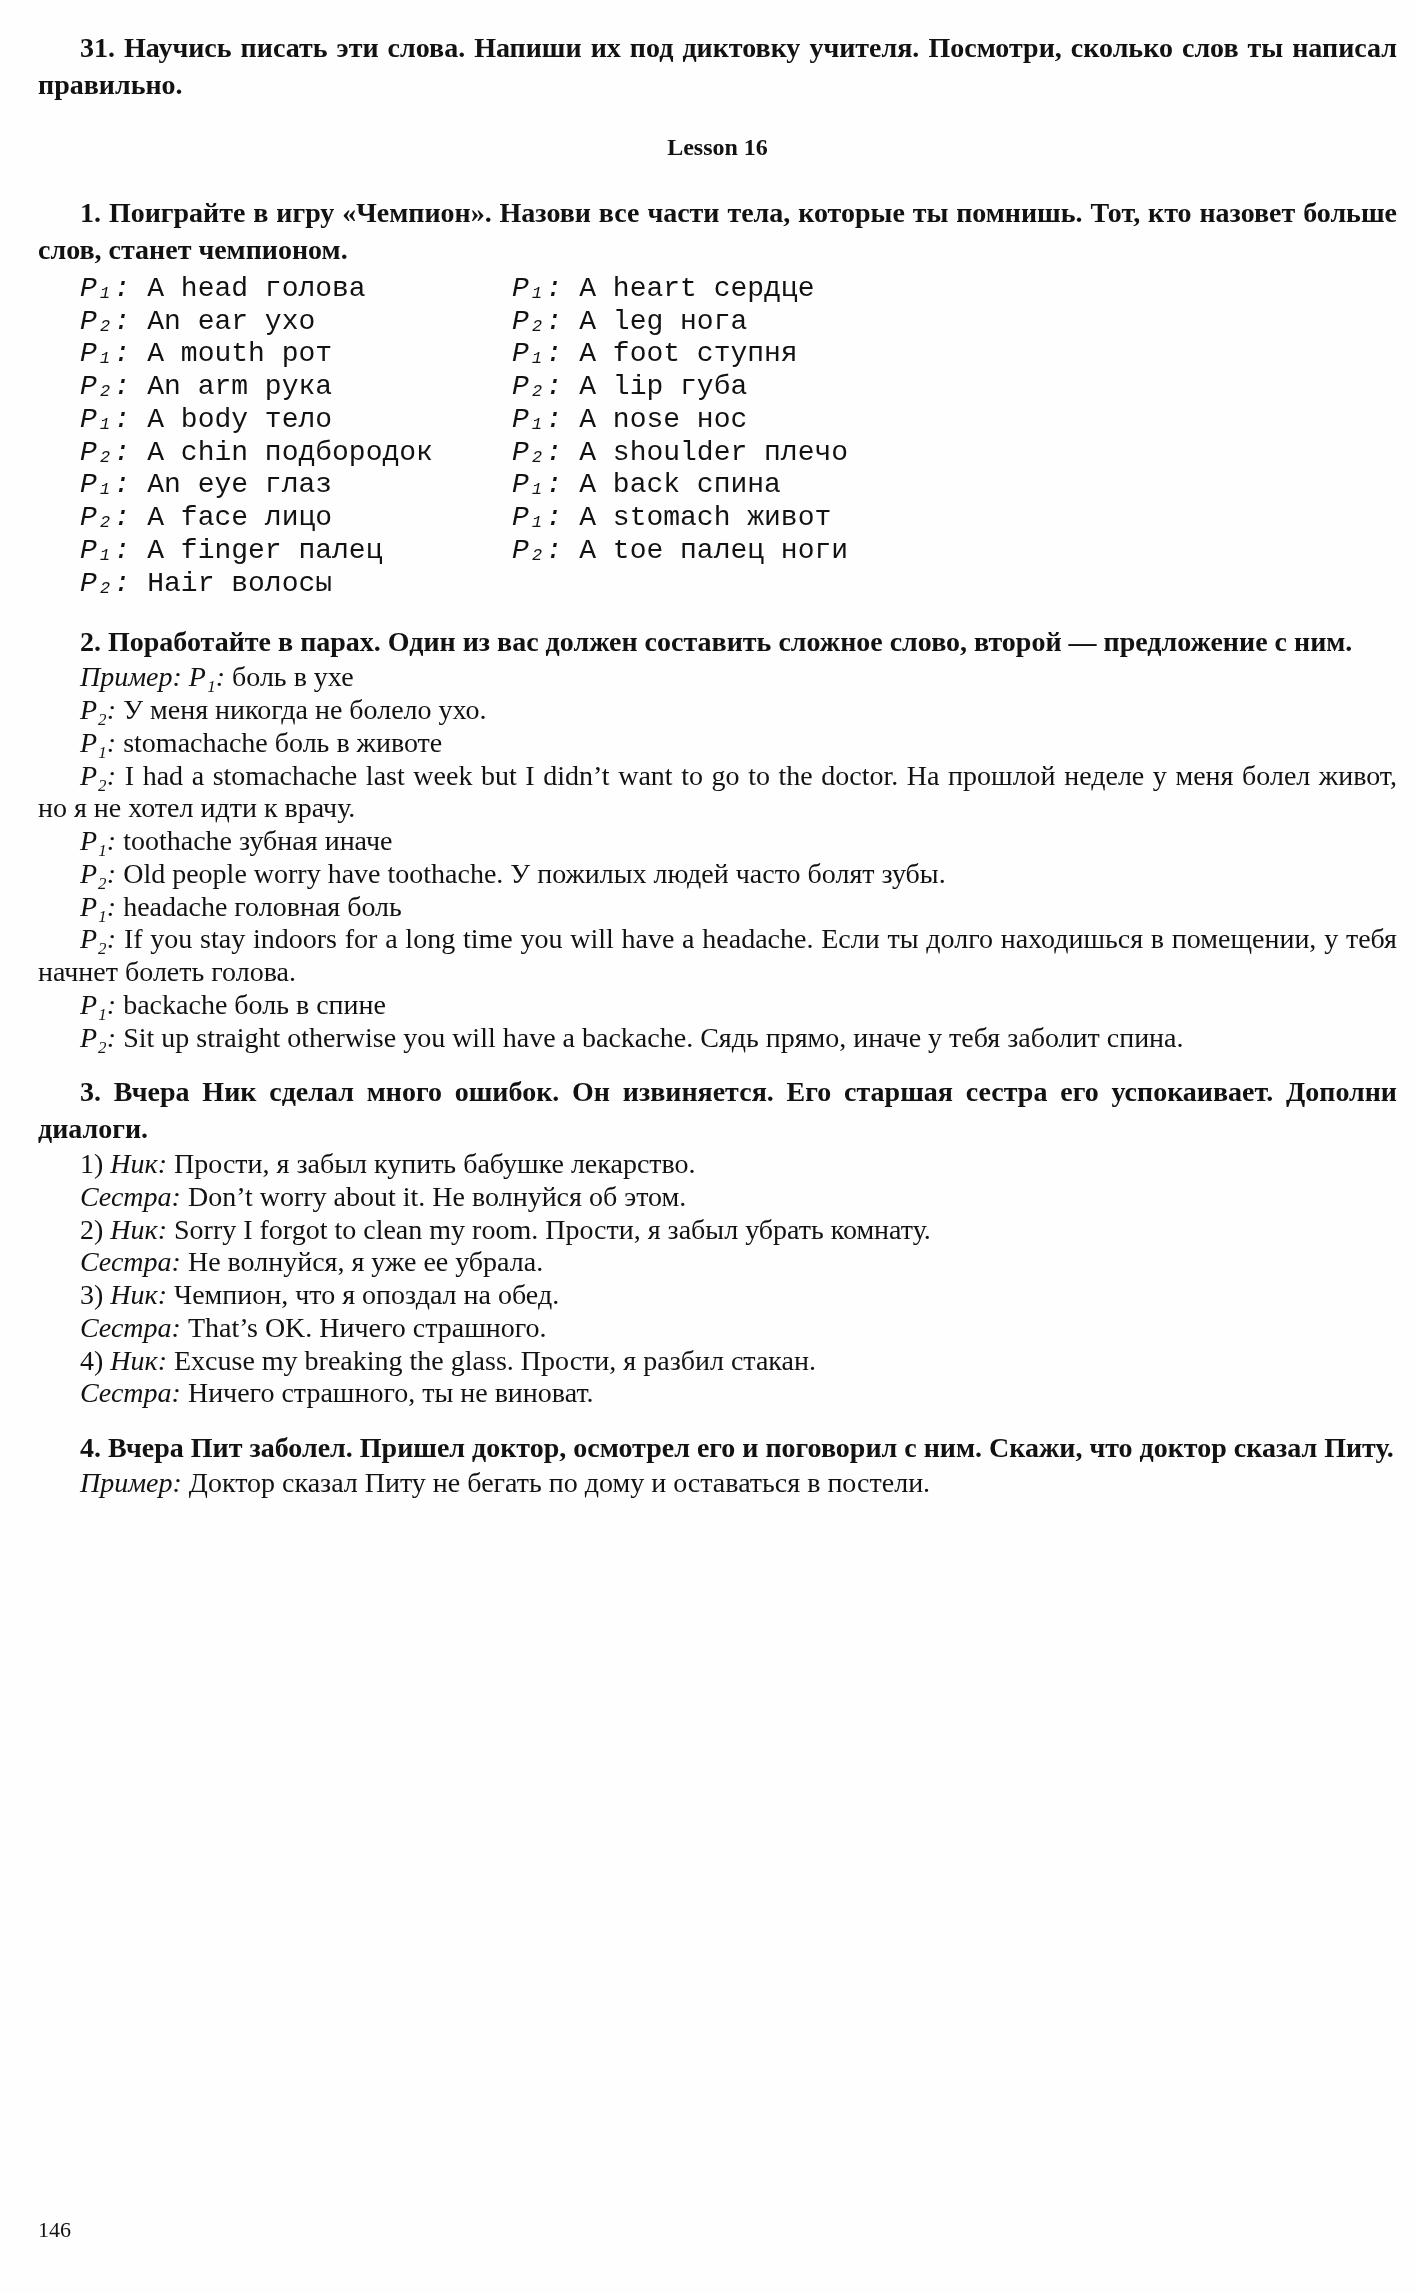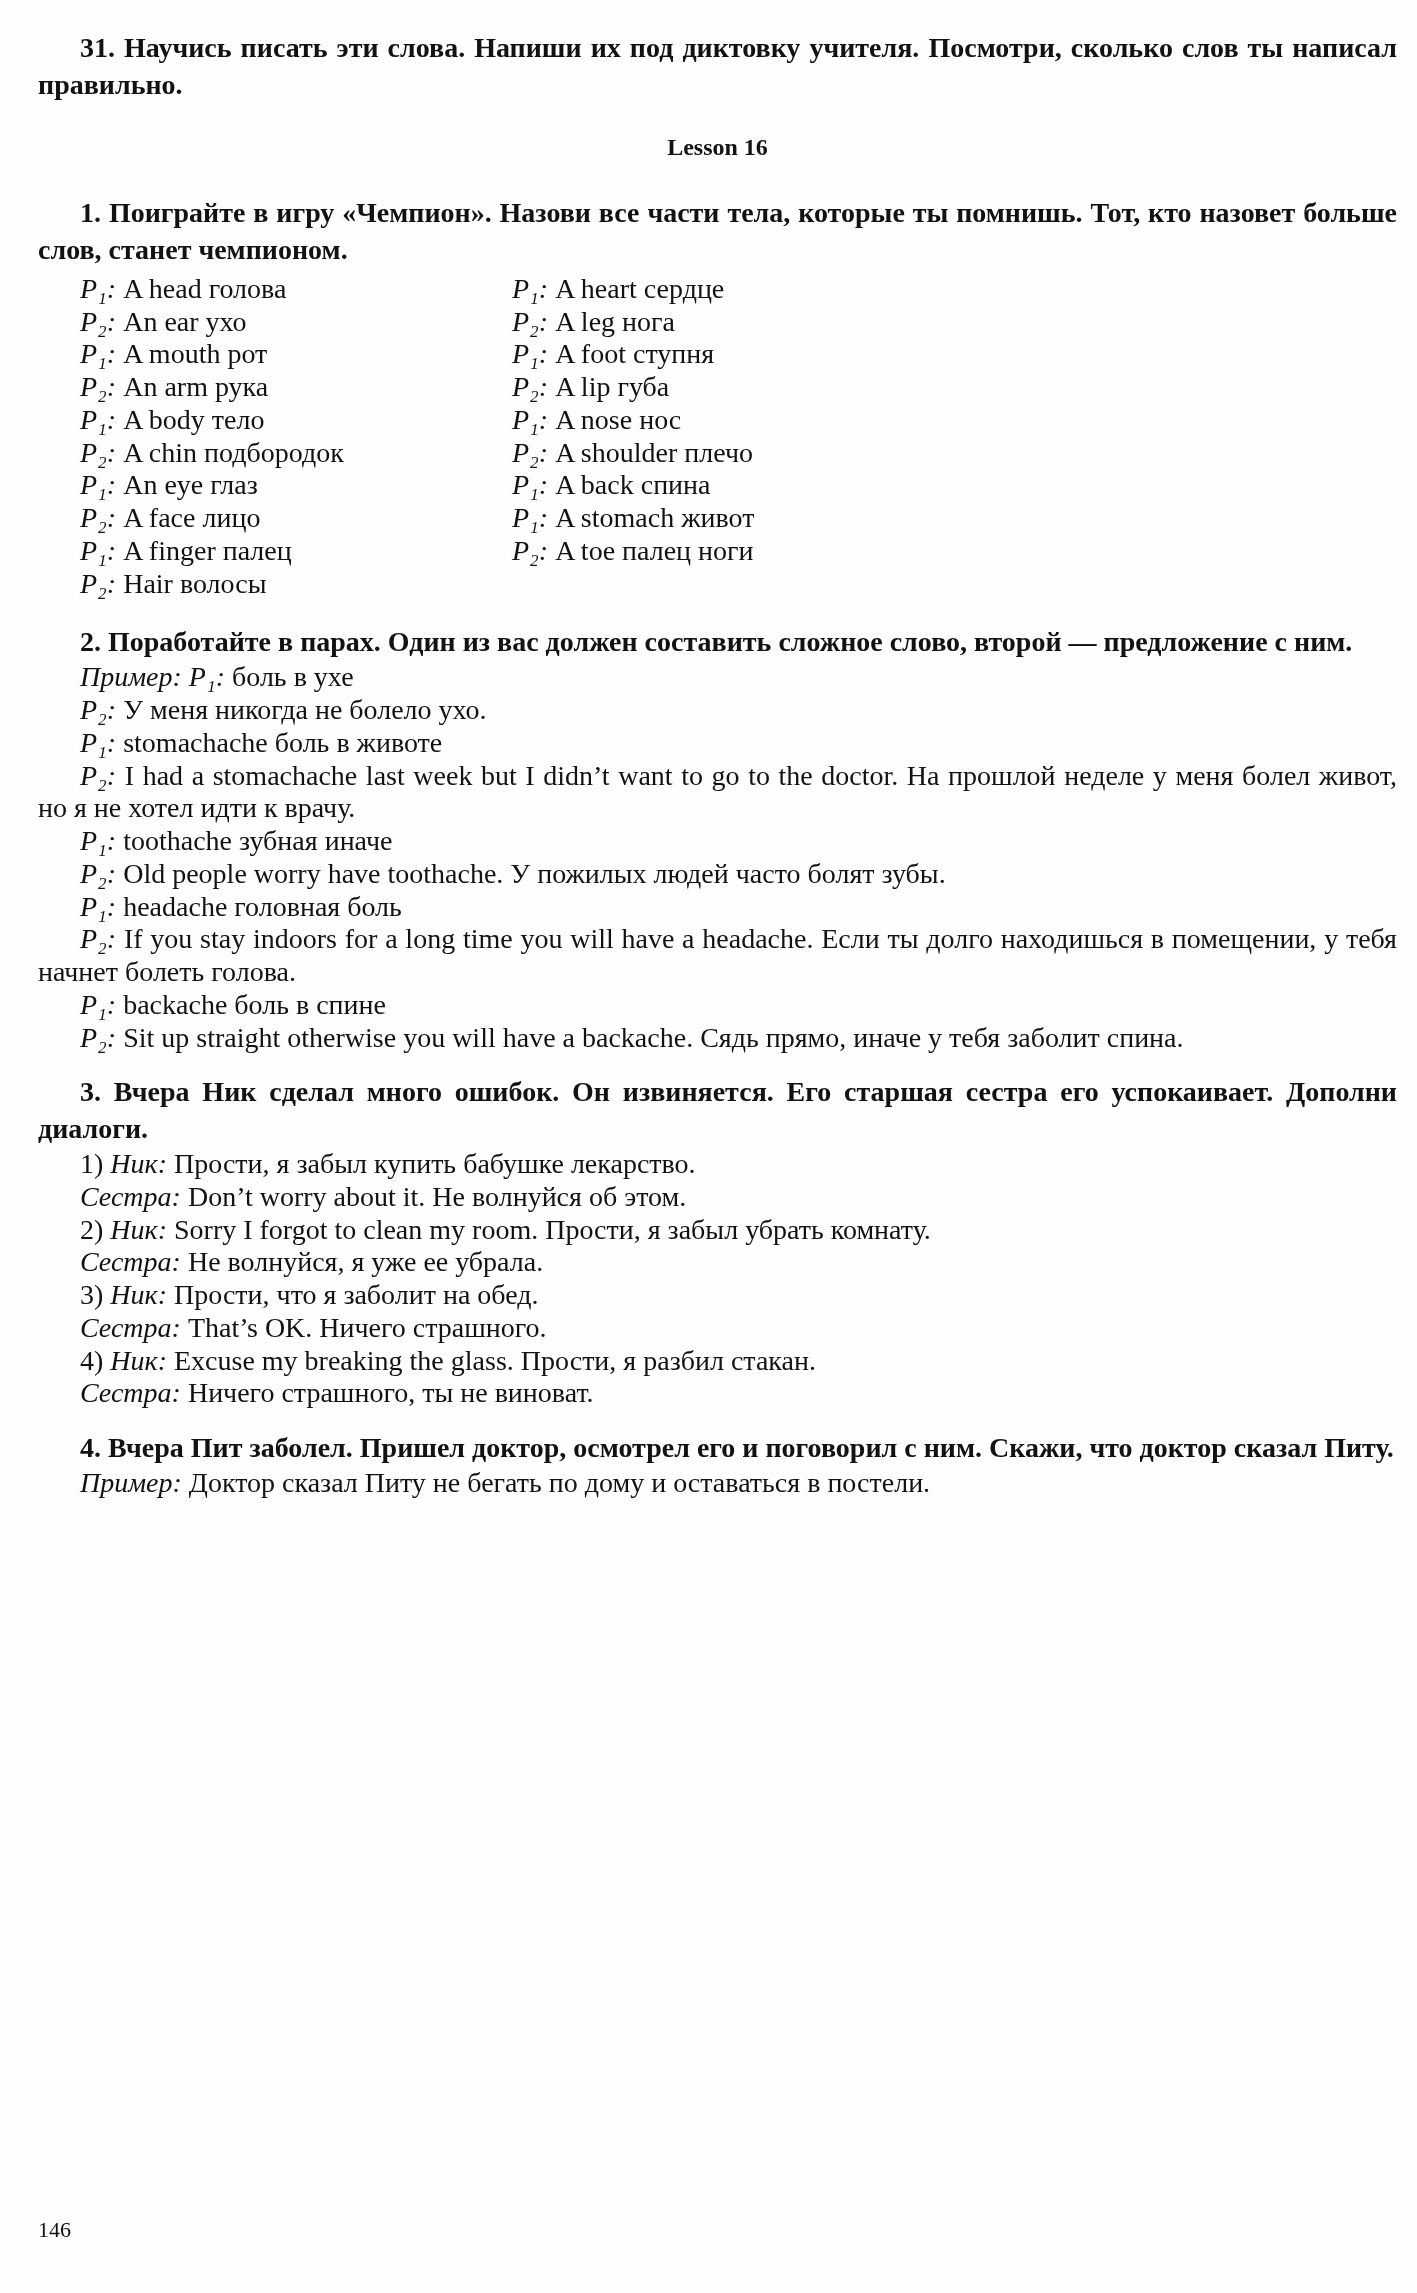--- a/index.html
+++ b/index.html
@@ -30,20 +30,21 @@
   .lesson-title {
     text-align: center;
     font-size: 24px;
     font-weight: bold;
     margin: 30px 0 34px 0;
     font-family: "Liberation Serif", "DejaVu Serif", serif;
   }
   .cols {
     display: flex;
     margin: 4px 0 4px 0;
+    font-family: Liberation Mono, monospace;
   }
   .col-left { width: 474px; flex: 0 0 auto; }
   .col-right { flex: 1; }
   .dline {
     line-height: 1.17;
     text-indent: 42px;
   }
   .col-right .dline { text-indent: 0; }
   .just { text-align: justify; }
   .sp { font-style: italic; }
@@ -140,21 +141,21 @@
   <div>
 
       <p class="dline just"><span>1) </span><i class="sp">Ник: </i><span>Прости, я забыл купить бабушке лекарство.</span></p>
 
       <p class="dline just"><span></span><i class="sp">Сестра: </i><span>Don’t worry about it. Не волнуйся об этом.</span></p>
 
       <p class="dline just"><span>2) </span><i class="sp">Ник: </i><span>Sorry I forgot to clean my room. Прости, я забыл убрать комнату.</span></p>
 
       <p class="dline just"><span></span><i class="sp">Сестра: </i><span>Не волнуйся, я уже ее убрала.</span></p>
 
-      <p class="dline just"><span>3) </span><i class="sp">Ник: </i><span>Прости, что я заболит на обед.</span></p>
+      <p class="dline just"><span>3) </span><i class="sp">Ник: </i><span>Чемпион, что я опоздал на обед.</span></p>
 
       <p class="dline just"><span></span><i class="sp">Сестра: </i><span>That’s OK. Ничего страшного.</span></p>
 
       <p class="dline just"><span>4) </span><i class="sp">Ник: </i><span>Excuse my breaking the glass. Прости, я разбил стакан.</span></p>
 
       <p class="dline just"><span></span><i class="sp">Сестра: </i><span>Ничего страшного, ты не виноват.</span></p>
     </div>
 
   <p class="para bold mt">4. Вчера Пит заболел. Пришел доктор, осмотрел его и поговорил с ним. Скажи, что доктор сказал Питу.</p>
 

